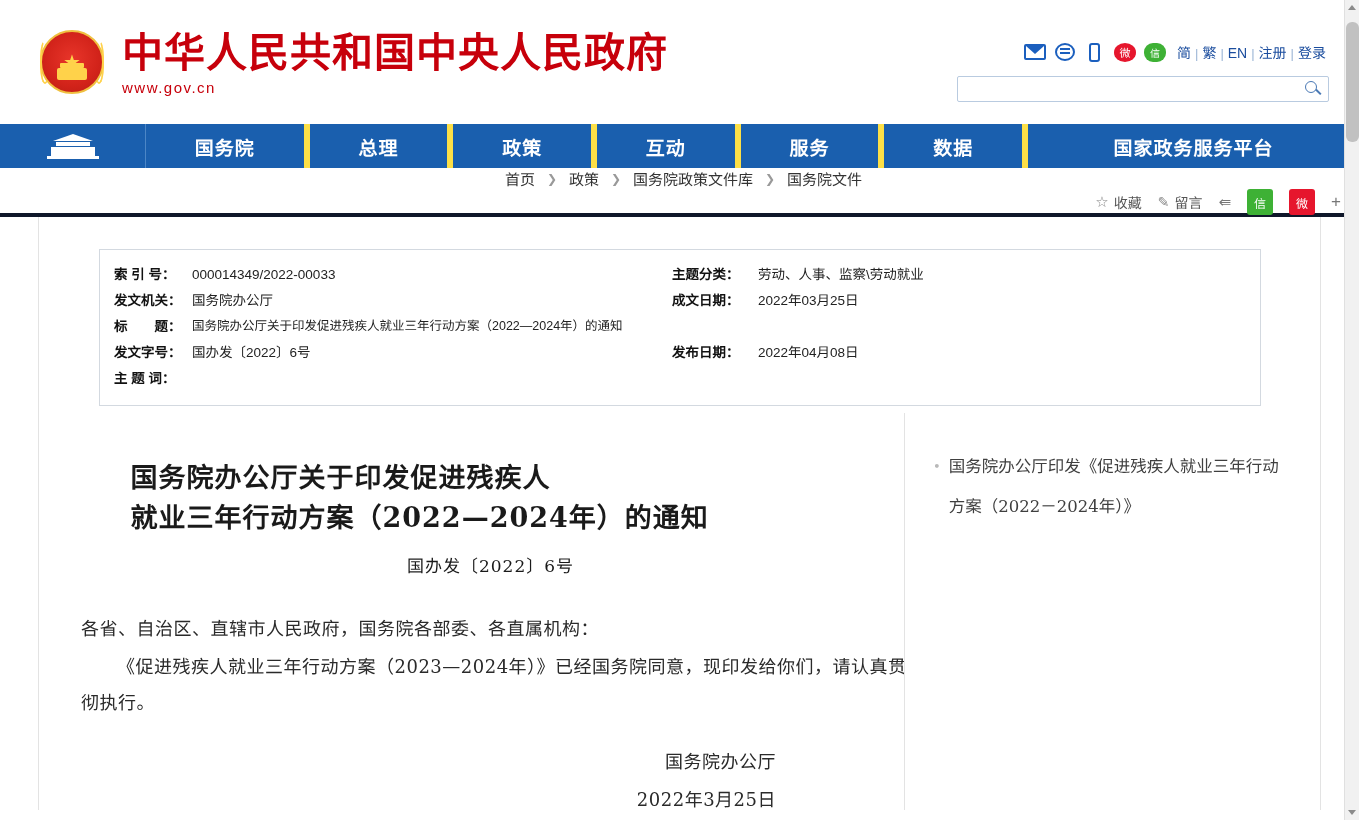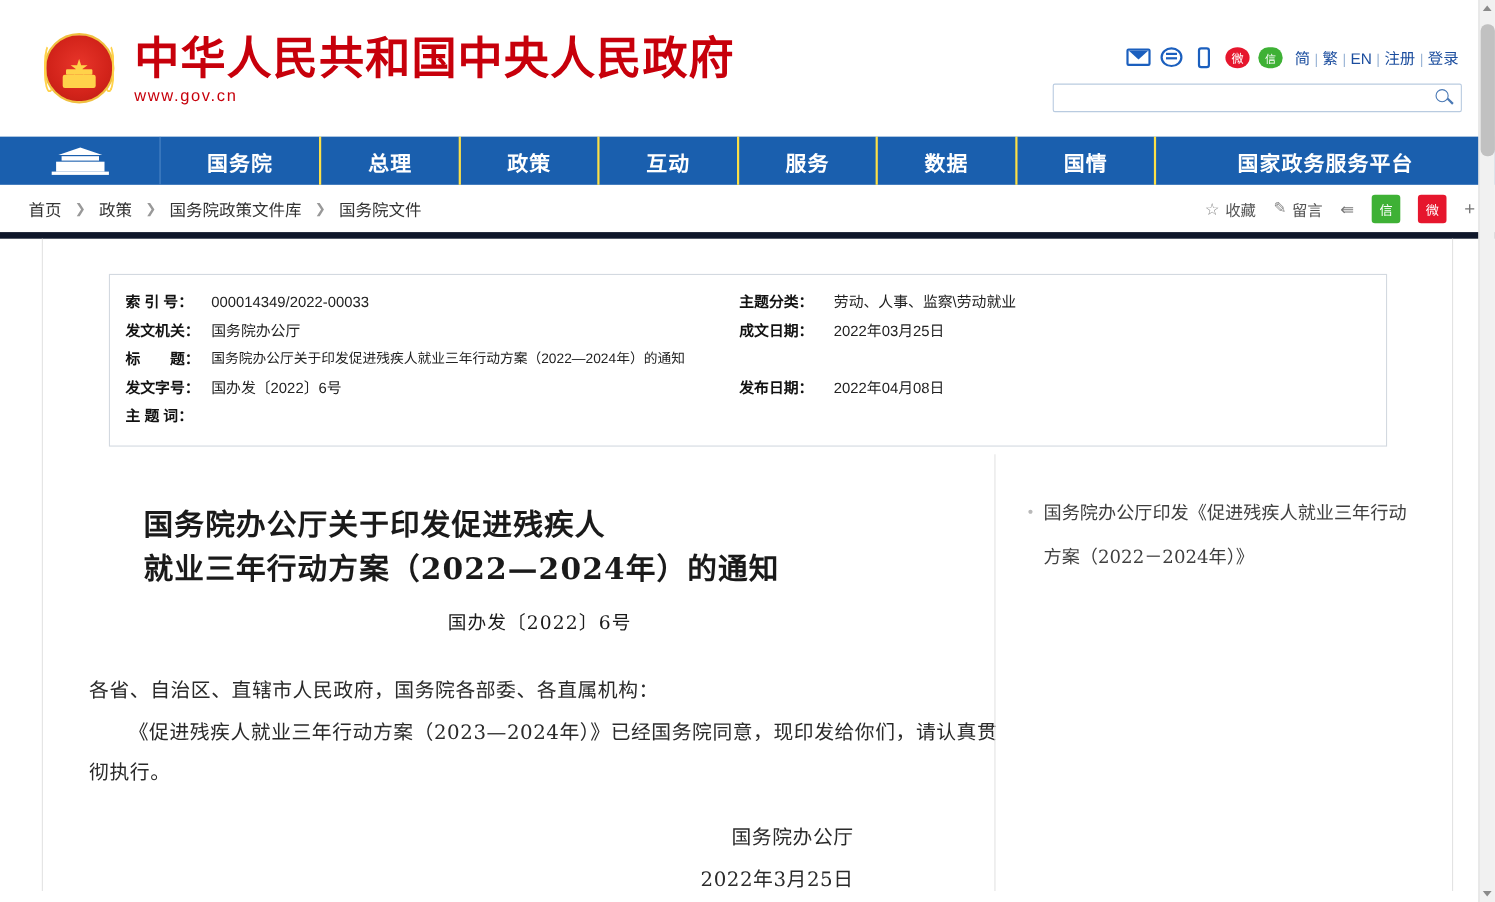--- a/index.html
+++ b/index.html
@@ -143,35 +143,36 @@
   }
   .nav .home {
     width: 146px; display: flex; align-items: center; justify-content: center;
     border-right: 1px solid #4c86c6;
   }
   .nav .home svg { display: block; }
   .nav .item {
     flex: 1 1 auto;
     display: flex; align-items: center; justify-content: center;
     font-size: 19px; font-weight: bold;
-    border-right: 2px solid #fde047;
+    border-right: 6px solid #fde047;
     letter-spacing: 1px;
     font-family: "DejaVu Sans", "Liberation Sans", sans-serif;
     white-space: nowrap;
   }
   .nav .item:last-child { border-right: 0; }
   .nav .item.wide { flex: 1.75 1 auto; }
 
   
   .crumb-row {
     height: 49px;
-    border-bottom: 6px solid #0f172a;
+    border-bottom: 4px solid #0f172a;
     display: flex; align-items: center;
     padding: 0 18px 0 26px;
     position: relative;
+    flex-direction: column;
   }
   .crumbs { display: flex; align-items: center; font-size: 15px; color: #333; }
   .crumbs a { color: #333; text-decoration: none; }
   .crumbs .arrow { color: #999; margin: 0 12px; font-size: 12px; }
   .crumb-tools {
     margin-left: auto; display: flex; align-items: center; gap: 16px;
     font-size: 14px; color: #555;
   }
   .tool { display: inline-flex; align-items: center; gap: 5px; color: #555; }
   .star-ic { color: #888; font-size: 15px; }
@@ -361,21 +362,20 @@
         <polygon points="28,1 48,8 8,8" fill="#ffffff"></polygon>
         <rect x="2" y="23" width="52" height="3" fill="#ffffff"></rect>
       </svg>
     </div>
     <div class="item">国务院</div>
     <div class="item">总理</div>
     <div class="item">政策</div>
     <div class="item">互动</div>
     <div class="item">服务</div>
     <div class="item">数据</div>
-    <div class="item">国情</div>
     <div class="item wide">国家政务服务平台</div>
   </div>
 
   <div class="crumb-row">
     <div class="crumbs">
       <a href="#">首页</a>
       <span class="arrow">❯</span>
       <a href="#">政策</a>
       <span class="arrow">❯</span>
       <a href="#">国务院政策文件库</a>

